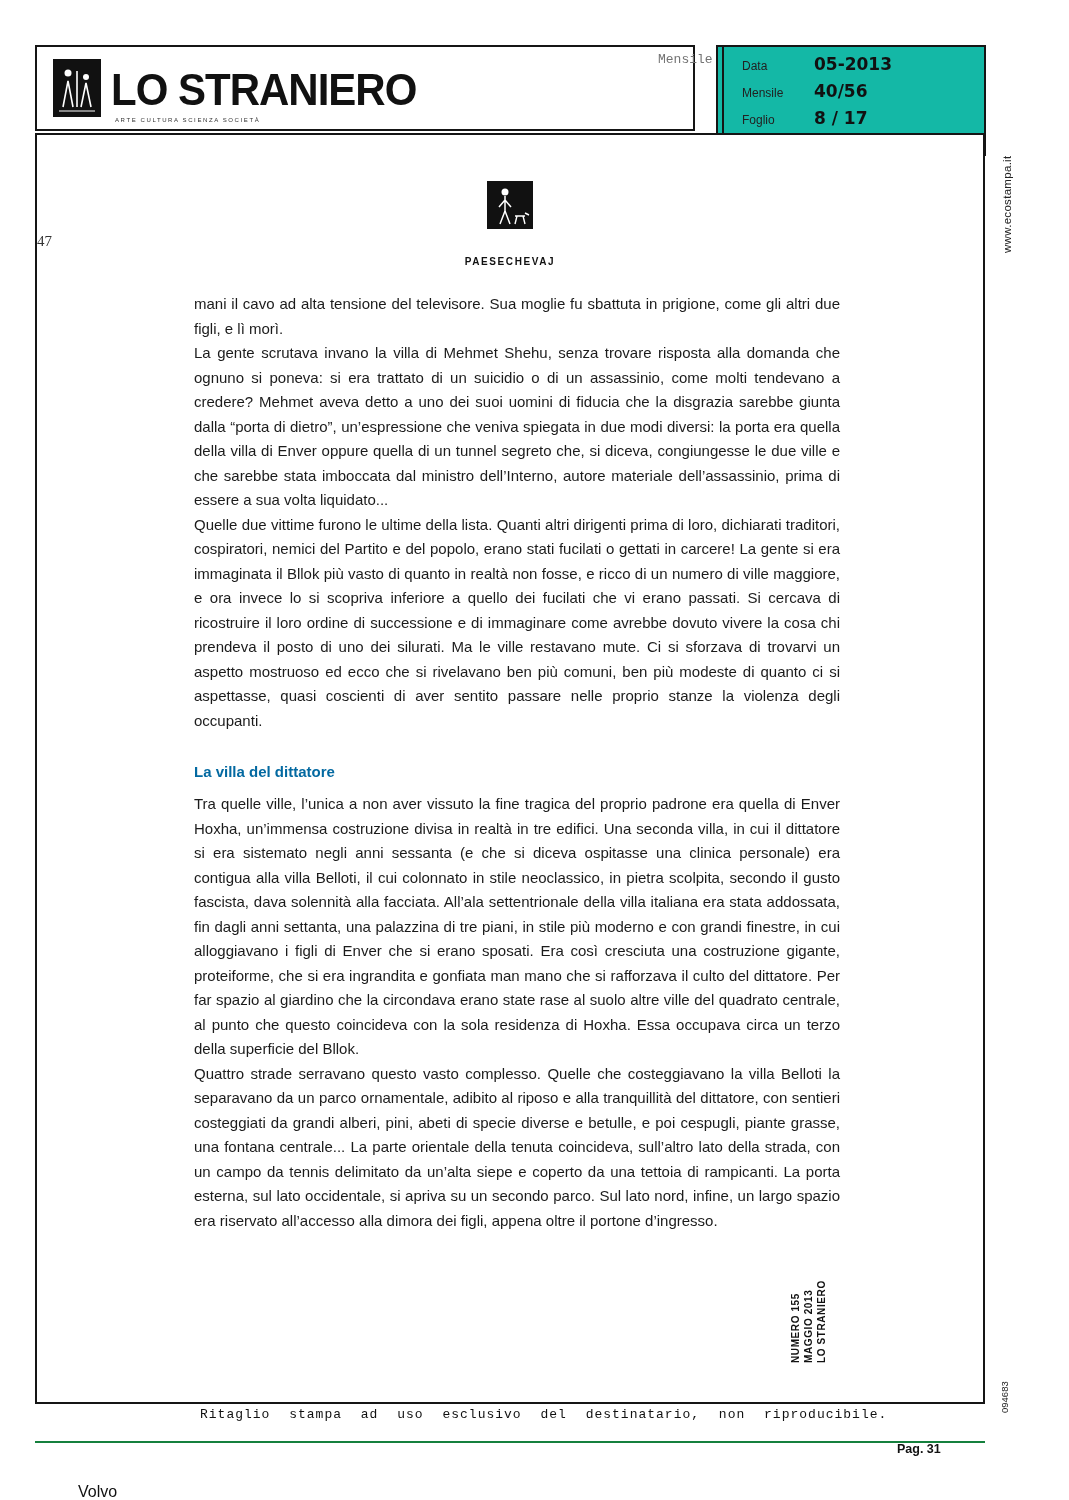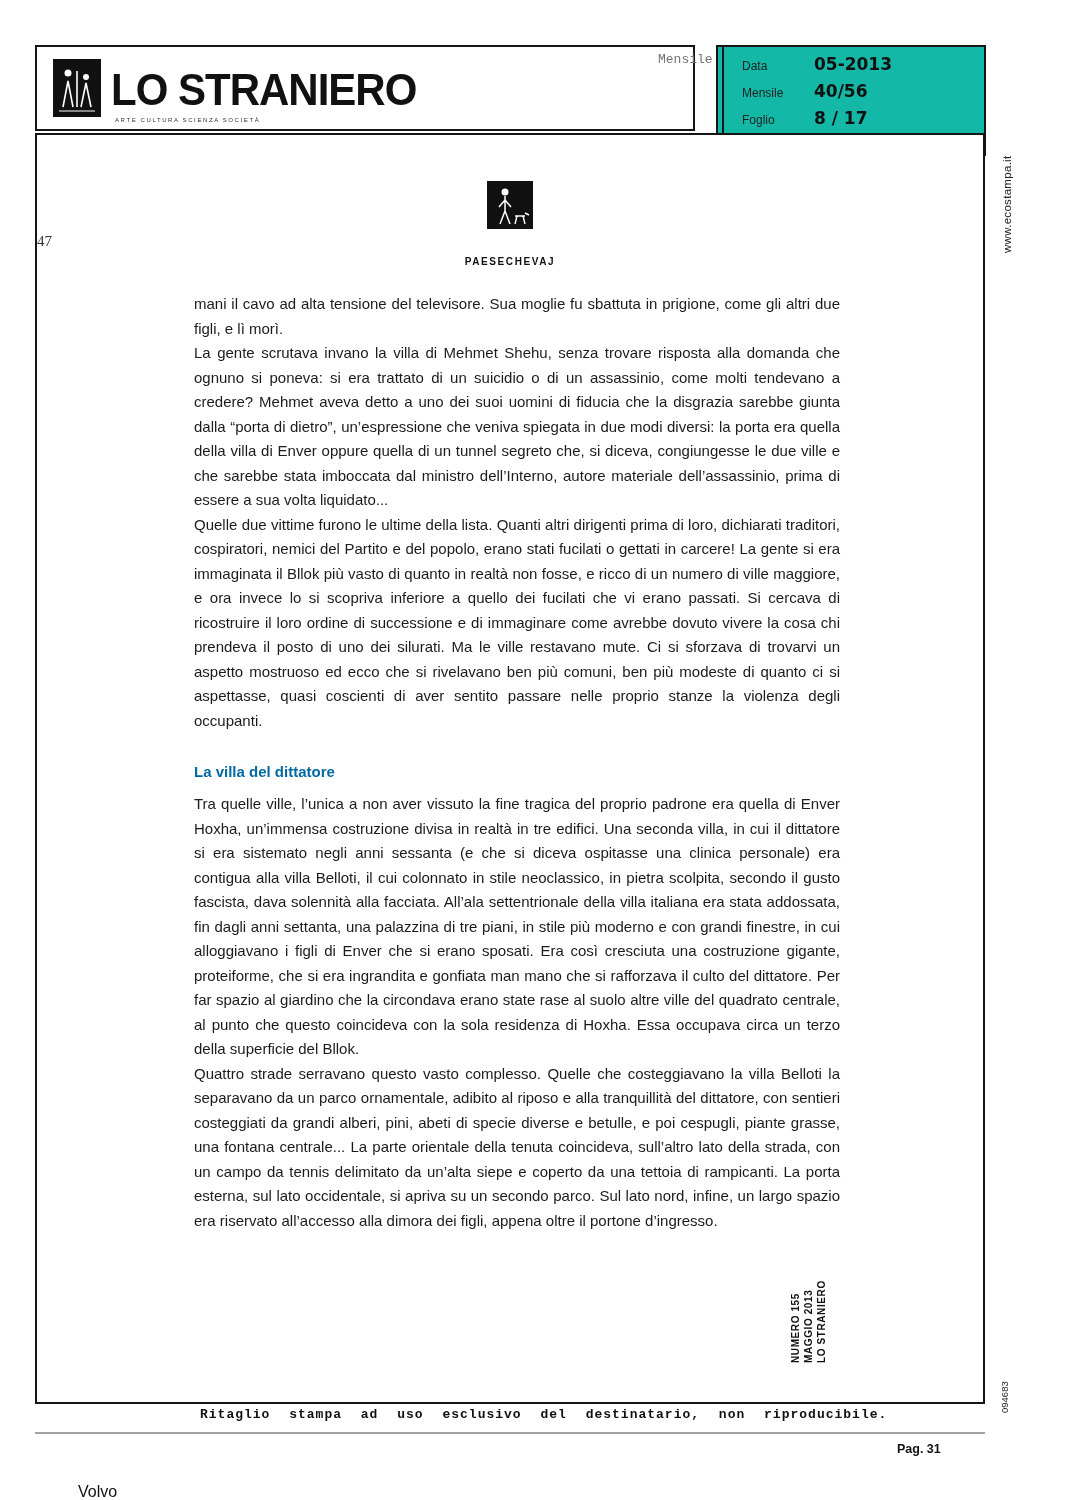--- a/index.html
+++ b/index.html
@@ -44,22 +44,22 @@
   .article{position:absolute;left:157px;top:157px;width:646px;text-align:justify;
            font-size:15px;line-height:24.5px;color:#1b1b1b;}
   .article p{margin:0;}
   .article h2{margin:27px 0 8px 0;font-size:15px;line-height:24px;color:#0369a1;}
 
   .issue-stamp{position:absolute;left:789px;top:1363px;transform-origin:left top;
                transform:rotate(-90deg);font-size:10px;font-weight:bold;line-height:13px;
                letter-spacing:0.6px;color:#111;white-space:nowrap;}
 
   
-  .footer-strip{position:absolute;left:35px;top:1404px;width:950px;height:30px;
-                border-bottom:2px solid #a3a3a3;box-sizing:border-box;font-weight:bold;}
+  .footer-strip{position:absolute;left:35px;top:1404px;width:950px;height:39px;
+                border-bottom:2px solid #15803d;box-sizing:border-box;}
   .footer-strip span{position:absolute;left:165px;top:3px;font-family:"Liberation Mono",monospace;
                      font-size:13px;letter-spacing:1px;word-spacing:10px;color:#111;white-space:nowrap;}
   .brand{position:absolute;left:78px;top:1444px;font-size:16px;color:#111;margin-top:39px;}
   .page-num{position:absolute;left:897px;top:1442px;font-size:12.5px;font-weight:bold;color:#111;}
 </style>
 </head>
 <body>
 
 <div class="page">
 

